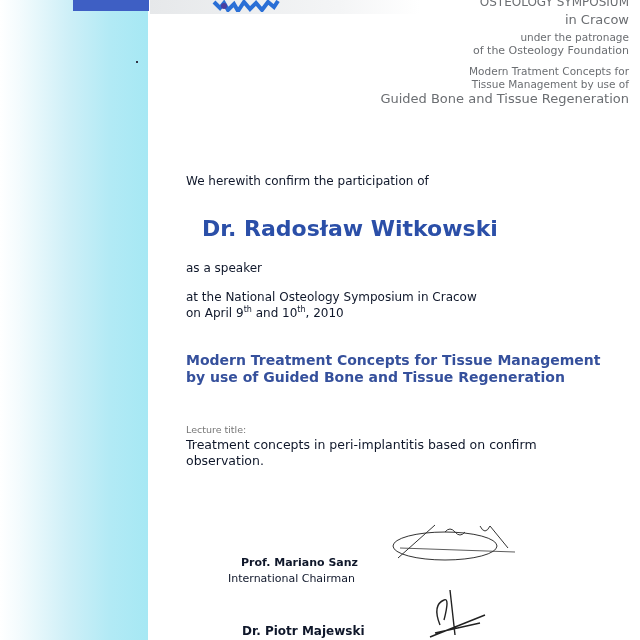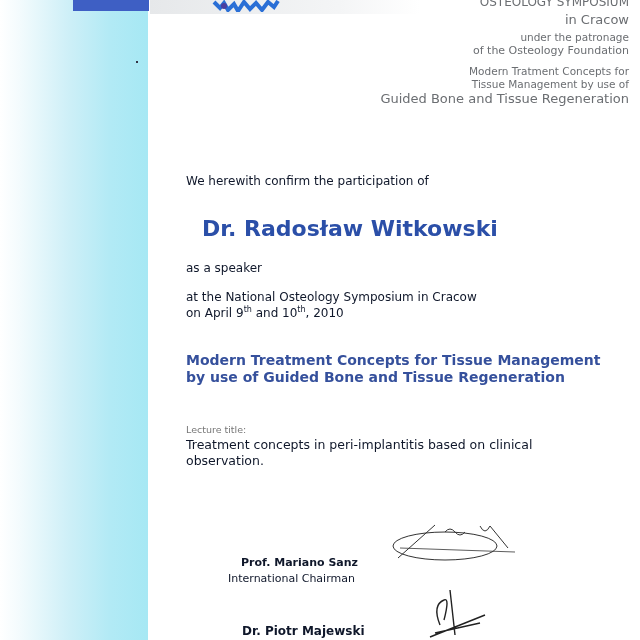--- a/index.html
+++ b/index.html
@@ -38,21 +38,21 @@
 <div class="t" style="top:174px;font-size:12px;">We herewith confirm the participation of</div>
 <div class="t" style="top:216px;font-size:22px;font-weight:bold;color:#2b4fa8;margin-left:16px;">Dr. Radosław Witkowski</div>
 <div class="t" style="top:261px;font-size:12px;">as a speaker</div>
 <div class="t" style="top:290px;font-size:12px;">at the National Osteology Symposium in Cracow</div>
 <div class="t" style="top:305px;font-size:12px;"><span>on April 9</span><sup>th</sup><span> and 10</span><sup>th</sup><span>, 2010</span></div>
 
 <div class="t" style="top:352px;font-size:14px;font-weight:bold;color:#35509c;">Modern Treatment Concepts for Tissue Management</div>
 <div class="t" style="top:369px;font-size:14px;font-weight:bold;color:#35509c;text-align:center;">by use of Guided Bone and Tissue Regeneration</div>
 
 <div class="t" style="top:424px;font-size:9.5px;color:#777;">Lecture title:</div>
-<div class="t" style="top:437px;font-size:12.5px;">Treatment concepts in peri-implantitis based on clinical</div>
+<div class="t" style="top:437px;font-size:12.5px;">Treatment concepts in peri-implantitis based on confirm</div>
 <div class="t" style="top:453px;font-size:12.5px;">observation.</div>
 
 <div class="t" style="left:241px;top:556px;font-size:11px;font-weight:bold;">Prof. Mariano Sanz</div>
 <div class="t" style="left:228px;top:572px;font-size:11px;">International Chairman</div>
 <div class="t" style="left:242px;top:624px;font-size:12px;font-weight:bold;">Dr. Piotr Majewski</div>
 
 <svg class="sig" style="left:390px;top:520px;" width="130" height="65" viewBox="0 0 130 65">
   <ellipse cx="55" cy="26" rx="52" ry="14" fill="none" stroke="#333" stroke-width="1"></ellipse>
   <path d="M8 38 L45 5 M55 12 q5 -6 10 0 t10 0 M90 6 q5 10 10 0 L118 28" fill="none" stroke="#333" stroke-width="1"></path>
   <path d="M10 28 L125 32" stroke="#333" stroke-width="0.8"></path>

